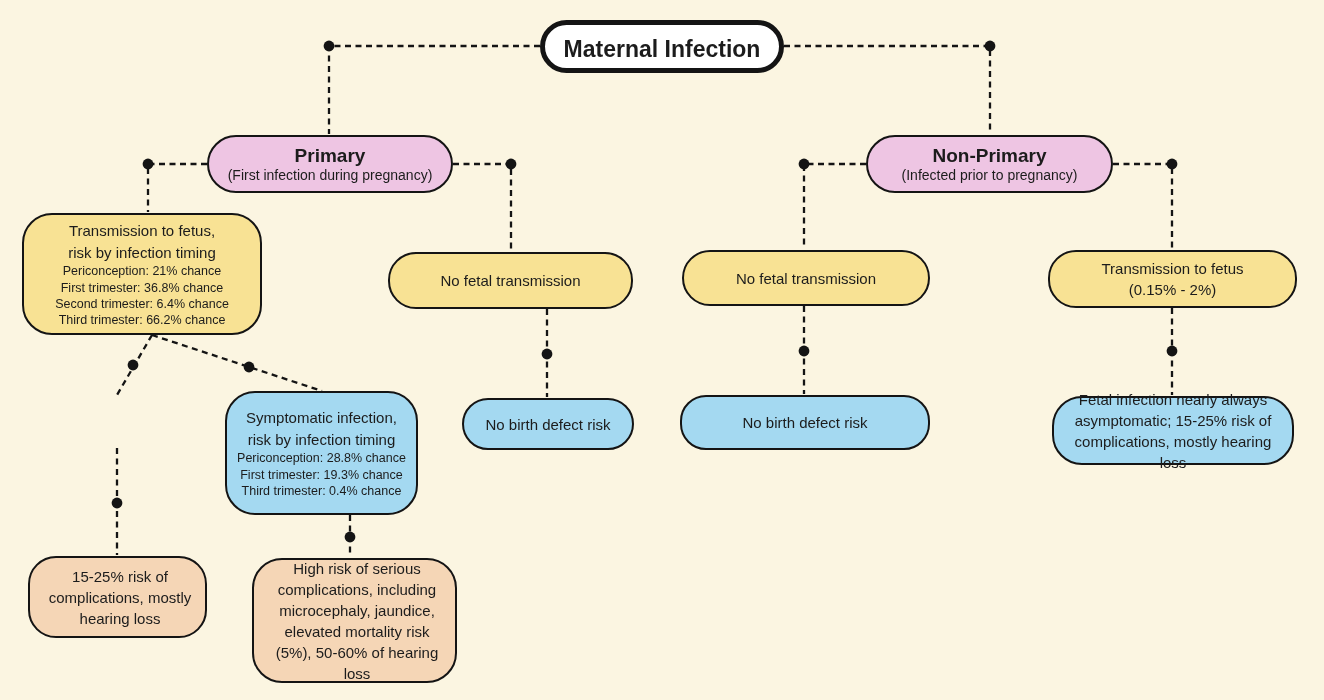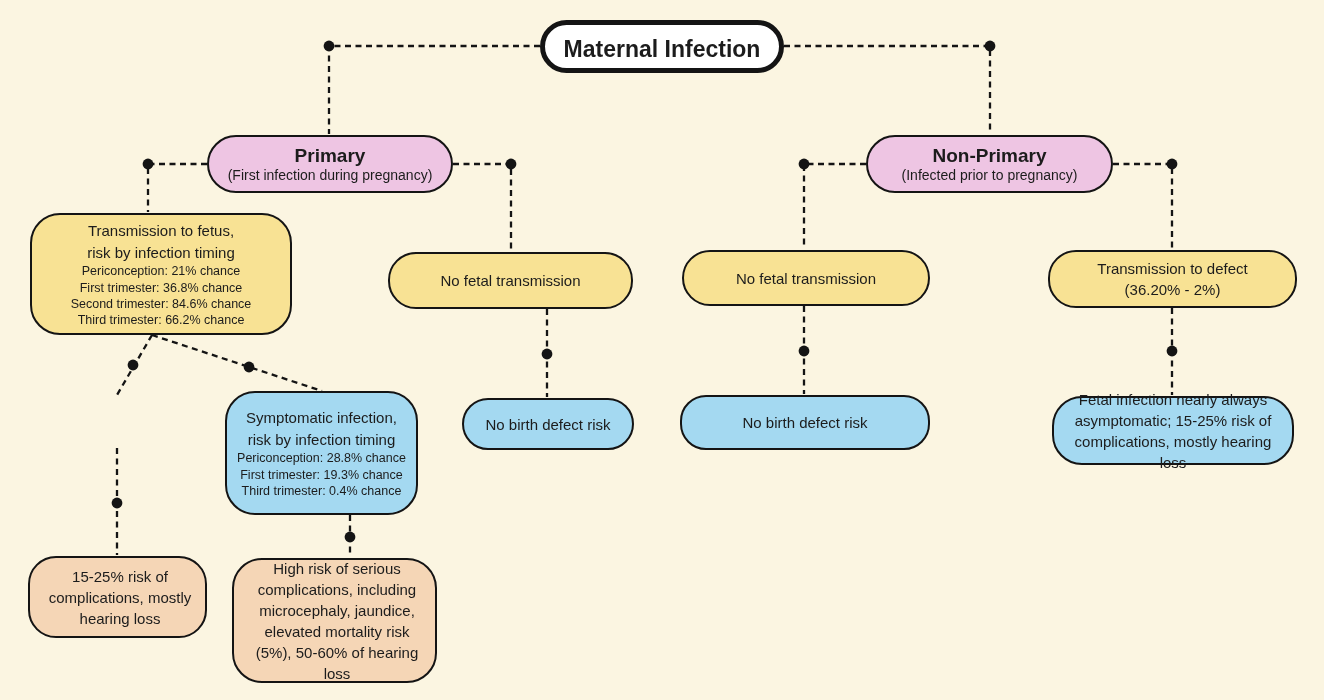--- a/index.html
+++ b/index.html
@@ -114,40 +114,40 @@
   <div class="node node-branch" style="left:866px; top:135px; width:247px; height:58px;">
     <div class="branch-title">Non-Primary</div>
     <div class="branch-subtitle">(Infected prior to pregnancy)</div>
   </div>
 
   <div class="node node-branch" style="left:207px; top:135px; width:246px; height:58px;">
     <div class="branch-title">Primary</div>
     <div class="branch-subtitle">(First infection during pregnancy)</div>
   </div>
 
-  <div class="node node-mid r30" style="left:30px; top:213px; width:262px; height:122px;">
+  <div class="node node-mid r30" style="left:22px; top:213px; width:240px; height:122px;">
     <div class="title-line">Transmission to fetus,</div>
     <div class="title-line">risk by infection timing</div>
     <div class="detail-line">Periconception: 21% chance</div>
     <div class="detail-line">First trimester: 36.8% chance</div>
-    <div class="detail-line">Second trimester: 84.6% chance</div>
+    <div class="detail-line">Second trimester: 6.4% chance</div>
     <div class="detail-line">Third trimester: 66.2% chance</div>
   </div>
 
   <div class="node node-mid r28 label-15" style="left:388px; top:252px; width:245px; height:57px;">
     <span>No fetal transmission</span>
   </div>
 
   <div class="node node-mid r28 label-15" style="left:682px; top:250px; width:248px; height:56px;">
     <span>No fetal transmission</span>
   </div>
 
   <div class="node node-mid r28 label-15" style="left:1048px; top:250px; width:249px; height:58px;">
-    <div>Transmission to defect</div>
-    <div>(36.20% - 2%)</div>
+    <div>Transmission to fetus</div>
+    <div>(0.15% - 2%)</div>
   </div>
 
 
   <div class="node node-outcome r30" style="left:225px; top:391px; width:193px; height:124px;">
     <div class="title-line">Symptomatic infection,</div>
     <div class="title-line">risk by infection timing</div>
     <div class="detail-line">Periconception: 28.8% chance</div>
     <div class="detail-line">First trimester: 19.3% chance</div>
     <div class="detail-line">Third trimester: 0.4% chance</div>
   </div>
@@ -161,17 +161,17 @@
   </div>
 
   <div class="node node-outcome r30 label-15" style="left:1052px; top:396px; width:242px; height:69px;">
     <span>Fetal infection nearly always asymptomatic; 15-25% risk of complications, mostly hearing loss</span>
   </div>
 
   <div class="node node-detail r28 label-15" style="left:28px; top:556px; width:179px; height:82px;">
     <span>15-25% risk of complications, mostly hearing loss</span>
   </div>
 
-  <div class="node node-detail r30 label-15" style="left:232px; top:558px; width:205px; height:125px;">
+  <div class="node node-detail r30 label-15" style="left:252px; top:558px; width:205px; height:125px;">
     <span>High risk of serious complications, including microcephaly, jaundice, elevated mortality risk (5%), 50-60% of hearing loss</span>
   </div>
 
 </div>
 
 </body></html>

